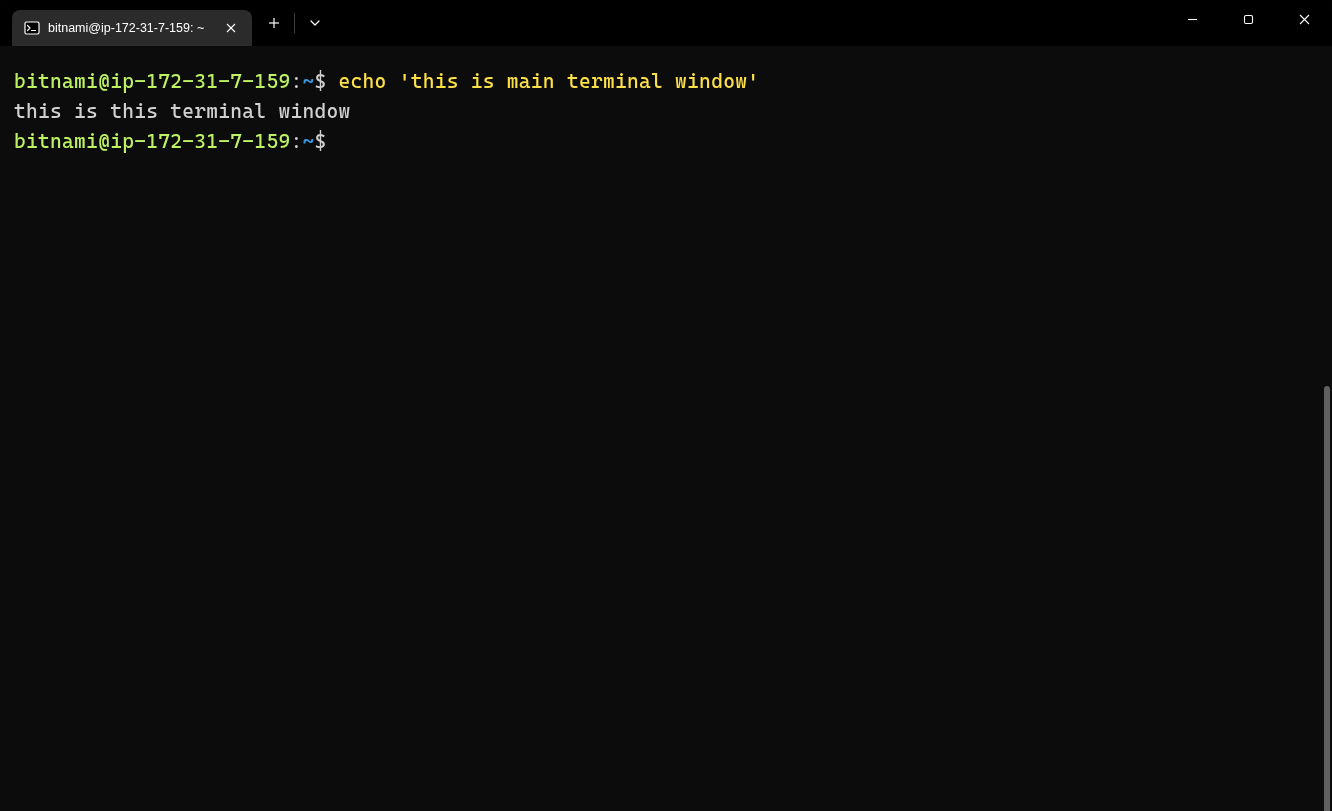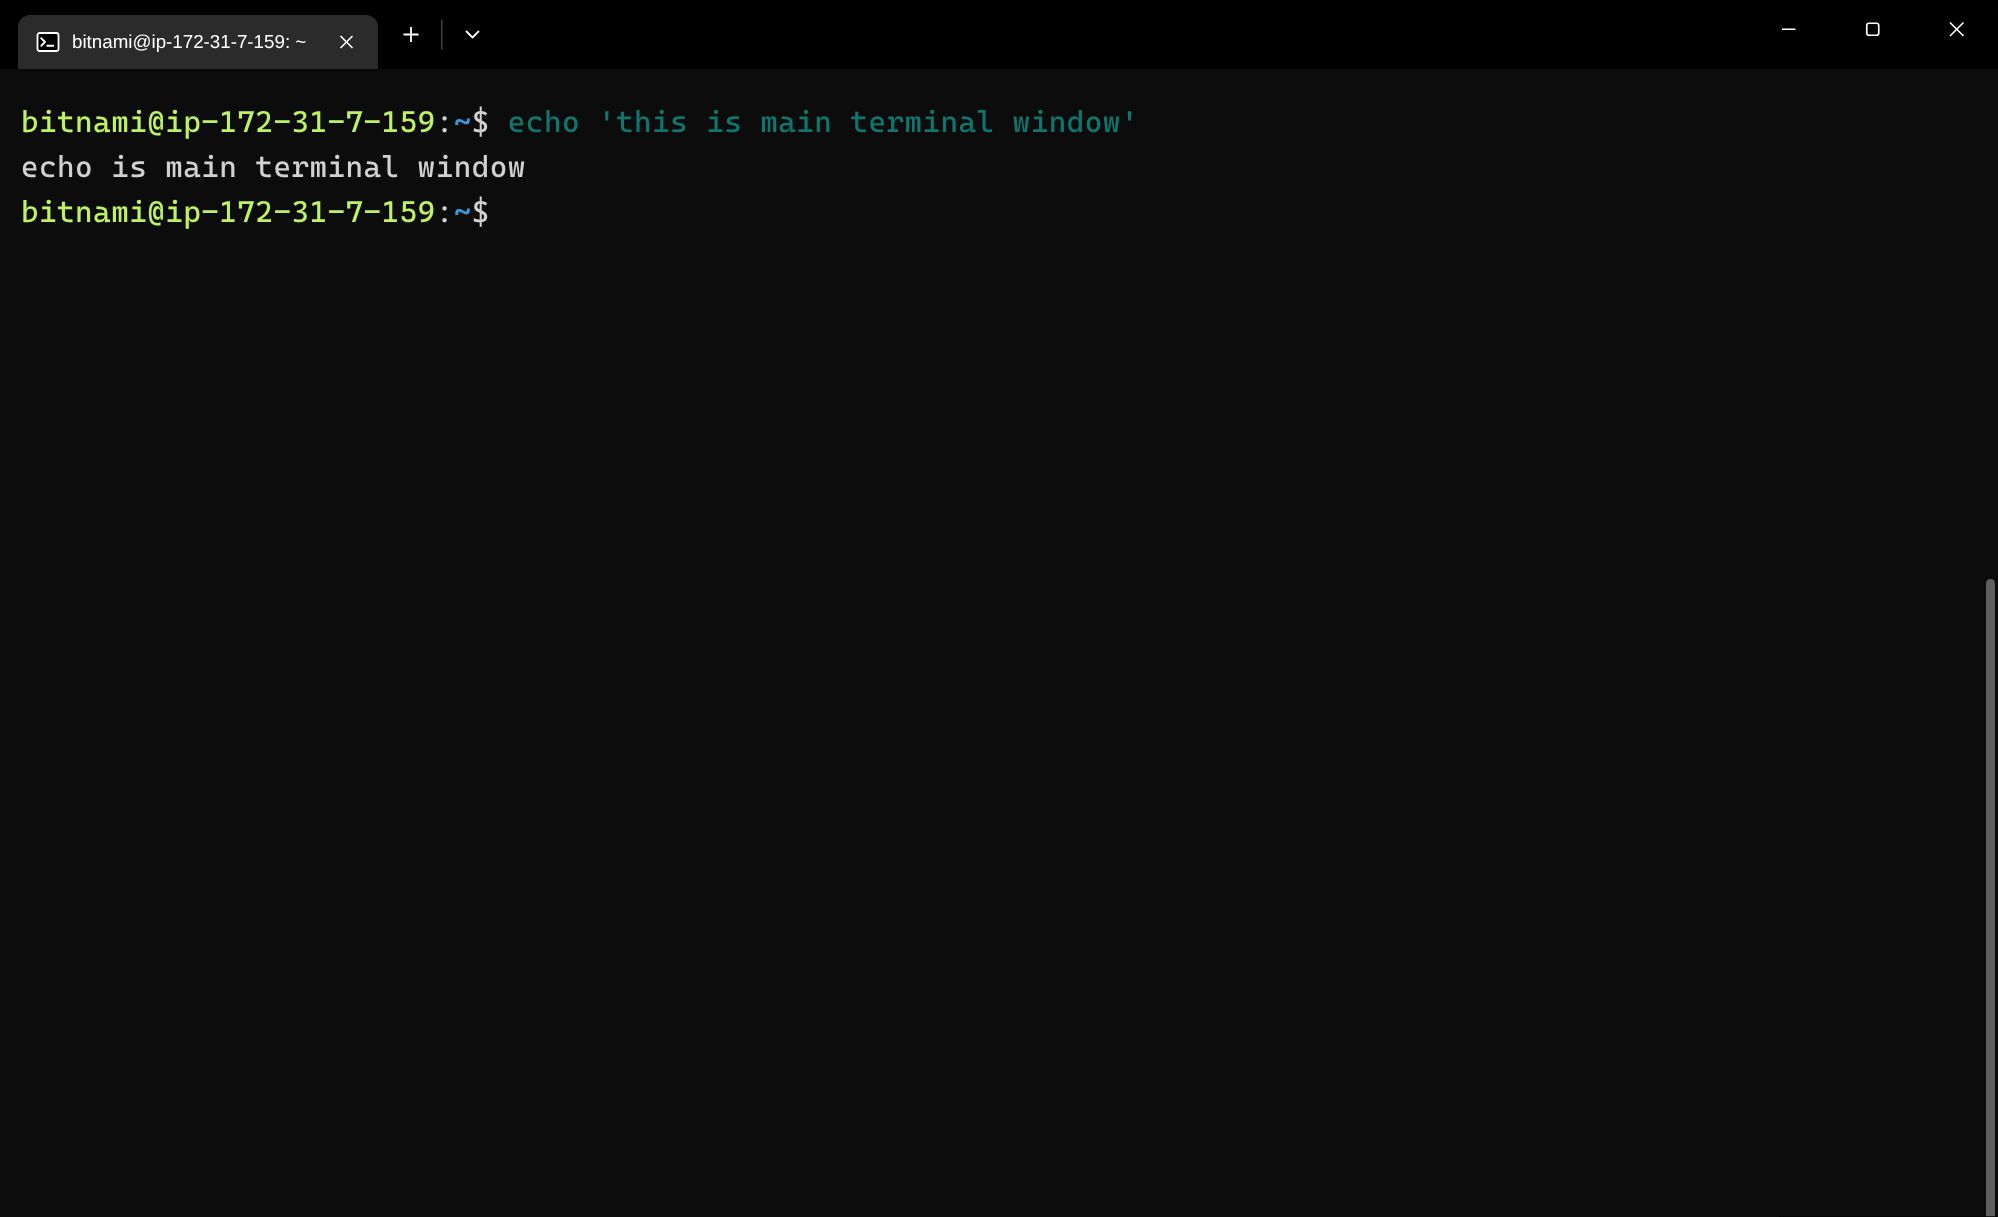--- a/index.html
+++ b/index.html
@@ -110,21 +110,21 @@
     font-size: 20px;
     line-height: 30px;
     letter-spacing: 0.3px;
     color: #d1d1d1;
     white-space: pre;
   }
   .prompt-user { color: #bef264; font-weight: 500; }
   .prompt-colon { color: #d1d1d1; }
   .prompt-path { color: #3a96dd; }
   .prompt-dollar { color: #d1d1d1; }
-  .cmd-text { color: #0f766e; }
+  .cmd-text { color: #fde047; }
   .output-text { color: #d1d1d1; }
 
   
   .scrollbar-track {
     position: absolute;
     right: 2px;
     top: 340px;
     width: 6px;
     height: 430px;
     background: rgba(255,255,255,0.35);
@@ -190,19 +190,19 @@
         <svg width="11" height="11" viewBox="0 0 11 11">
           <line x1="1" y1="1" x2="10" y2="10" stroke="#ffffff" stroke-width="1.1"></line>
           <line x1="10" y1="1" x2="1" y2="10" stroke="#ffffff" stroke-width="1.1"></line>
         </svg>
       </div>
     </div>
   </div>
 
   <div class="terminal-area">
     <div class="terminal-content"><span class="prompt-user">bitnami@ip-172-31-7-159</span><span class="prompt-colon">:</span><span class="prompt-path">~</span><span class="prompt-dollar">$ </span><span class="cmd-text">echo 'this is main terminal window'</span>
-<span class="output-text">echo is main terminal window</span>
+<span class="output-text">this is this terminal window</span>
 <span class="prompt-user">bitnami@ip-172-31-7-159</span><span class="prompt-colon">:</span><span class="prompt-path">~</span><span class="prompt-dollar">$ </span></div>
 
     <div class="scrollbar-track"></div>
   </div>
 
 </div>
 
 </body></html>

